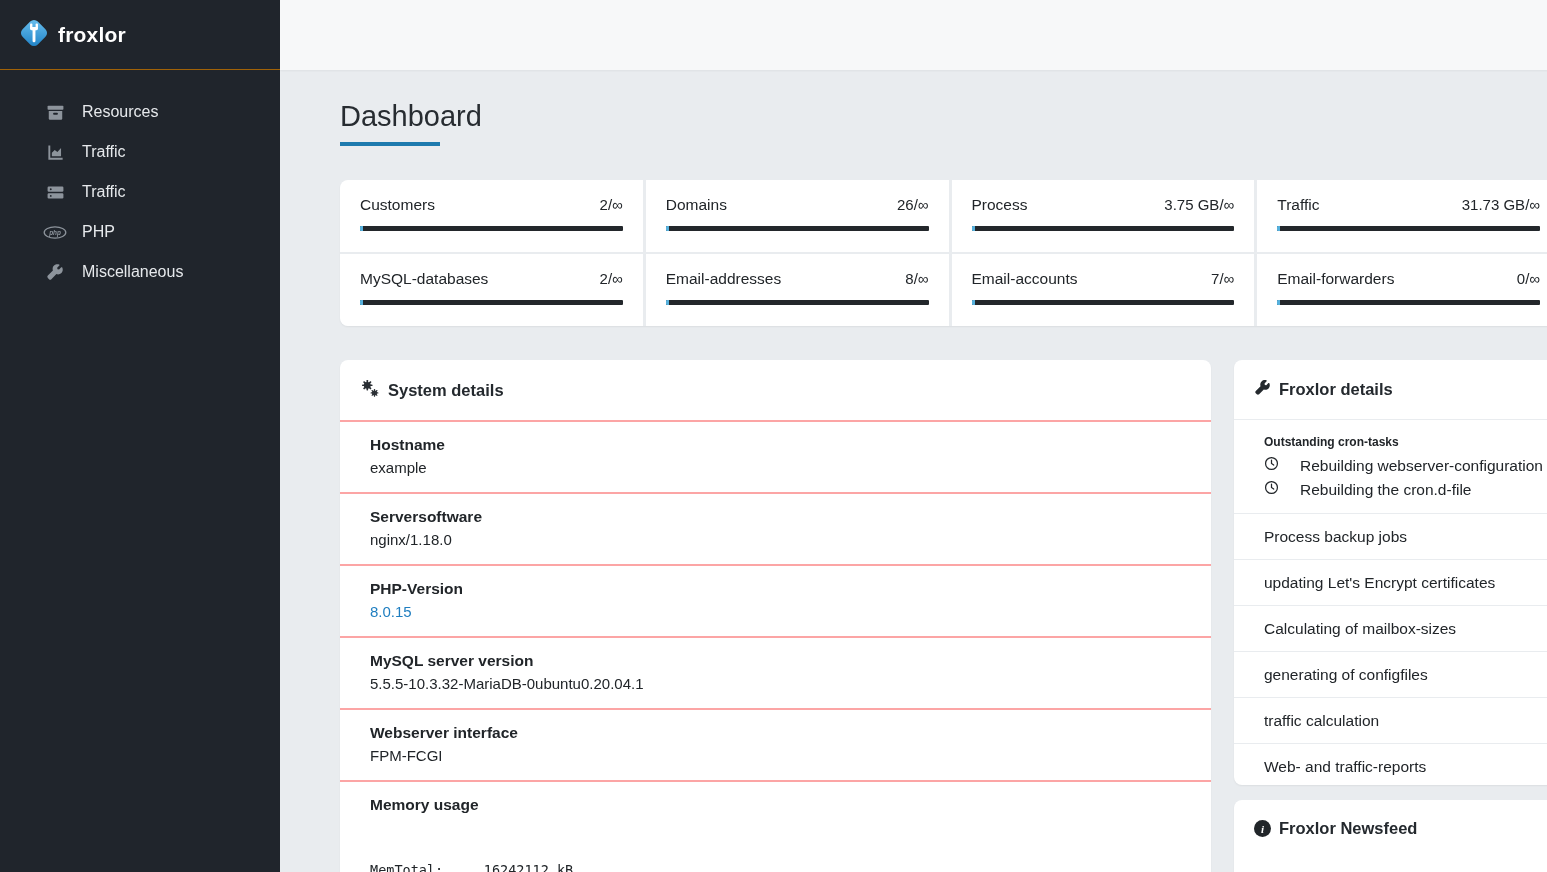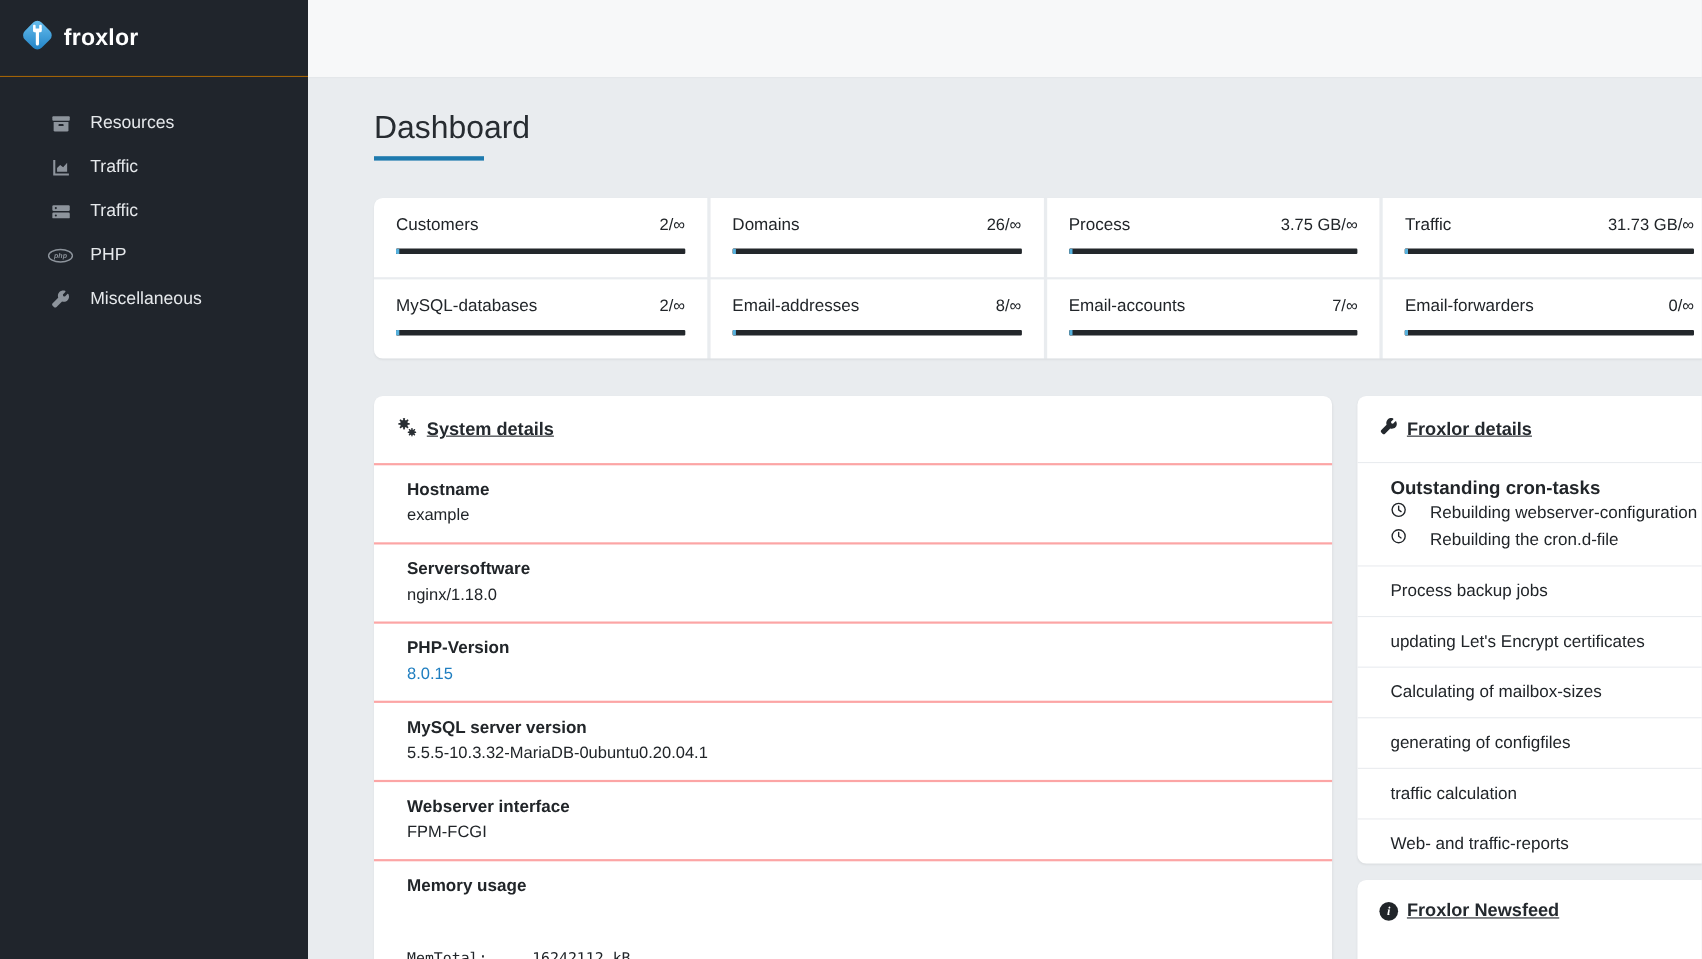--- a/index.html
+++ b/index.html
@@ -31,33 +31,33 @@
            border-radius:8px; overflow:hidden; box-shadow:0 1px 2px rgba(0,0,0,.06); }
   .stat-cell { background:#fff; padding:16px 20px 0 20px; }
   .stat-top { display:flex; justify-content:space-between; align-items:baseline; }
   .stat-label { font-size:15.5px; color:#212529; }
   .stat-value { font-size:15px; color:#212529; white-space:nowrap; }
   .stat-bar { margin-top:12px; height:5px; background:#23272b; border-radius:1px; overflow:hidden; }
   .stat-fill { display:block; height:100%; width:3px; background:#56b1dd; }
 
   
   .card { position:absolute; background:#fff; border-radius:8px; box-shadow:0 1px 2px rgba(0,0,0,.06); }
-  .card-header { display:flex; align-items:center; gap:8px; padding:19px 20px; font-size:16.5px; font-weight:700; color:#24292e;text-decoration:underline; }
+  .card-header { display:flex; align-items:center; gap:8px; padding:19px 20px; font-size:16.5px; font-weight:700; color:#24292e; }
   .card-header svg { flex:0 0 auto; }
 
   .sys-card { left:60px; top:290px; width:871px; height:560px; }
   .sys-row { border-top:2px solid #fca5a5; padding:11px 30px 13px 30px; }
   .sys-row-label { font-size:15.5px; font-weight:700; color:#212529; line-height:23px; }
   .sys-row-value { font-size:15px; color:#212529; line-height:23px; }
   .sys-link { color:#1f7ec0; cursor:pointer; }
   .mem-lines { margin-top:2px; font-family:"DejaVu Sans Mono", monospace; font-size:13.5px; color:#212529; line-height:21px; white-space:pre; }
 
   .frox-card { left:954px; top:290px; width:330px; height:425px; overflow:hidden; }
   .frox-row { border-top:1px solid #e9ecef; padding:11px 30px; font-size:15.5px; color:#212529; line-height:23px; white-space:nowrap; }
-  .cron-title { font-weight:700; font-size:17px; color:#212529; line-height:23px; }
+  .cron-title { font-weight:700; font-size:12px; color:#212529; line-height:23px; }
   .cron-item { display:flex; align-items:center; gap:21px; font-size:15.5px; color:#212529; line-height:24px; white-space:nowrap; }
   .cron-item svg { flex:0 0 auto; color:#212529; }
 
   .news-card { left:954px; top:730px; width:330px; height:120px; }
   .info-badge { width:17px; height:17px; border-radius:50%; background:#212529; color:#fff; display:flex;
                 align-items:center; justify-content:center; font-size:11px; font-weight:700;
                 font-family:"Liberation Serif", serif; font-style:italic; }
 </style>
 </head>
 <body>

